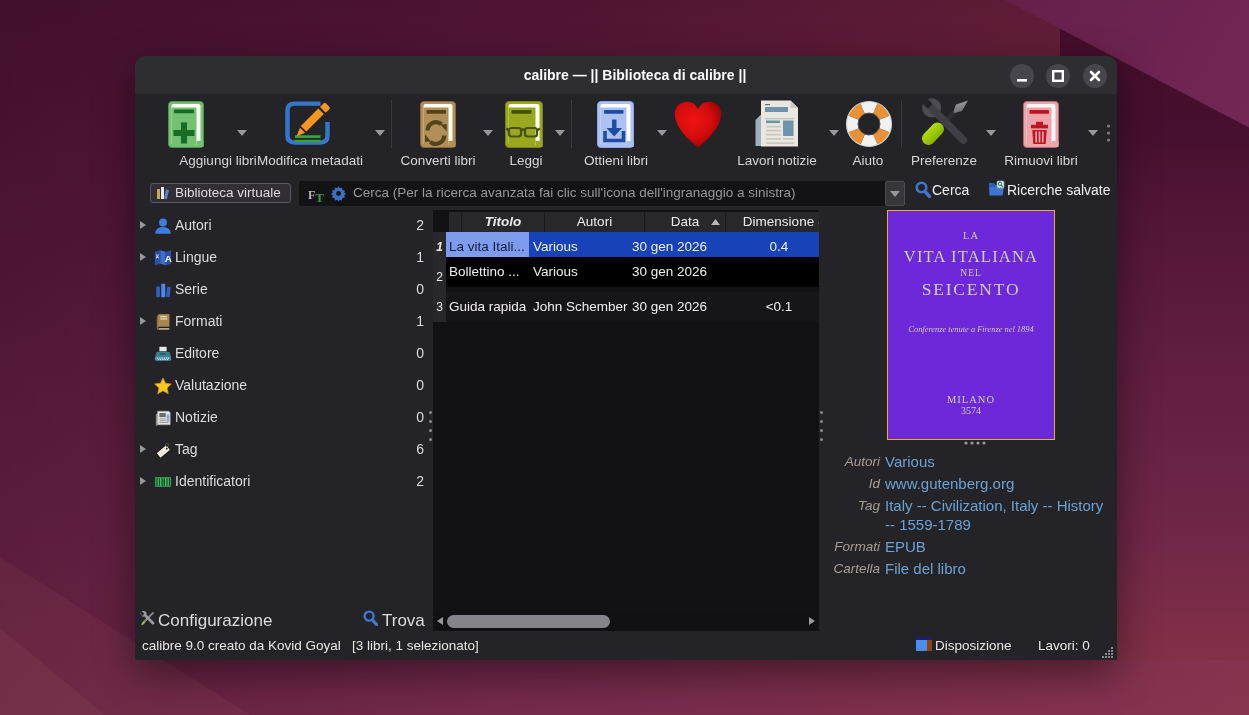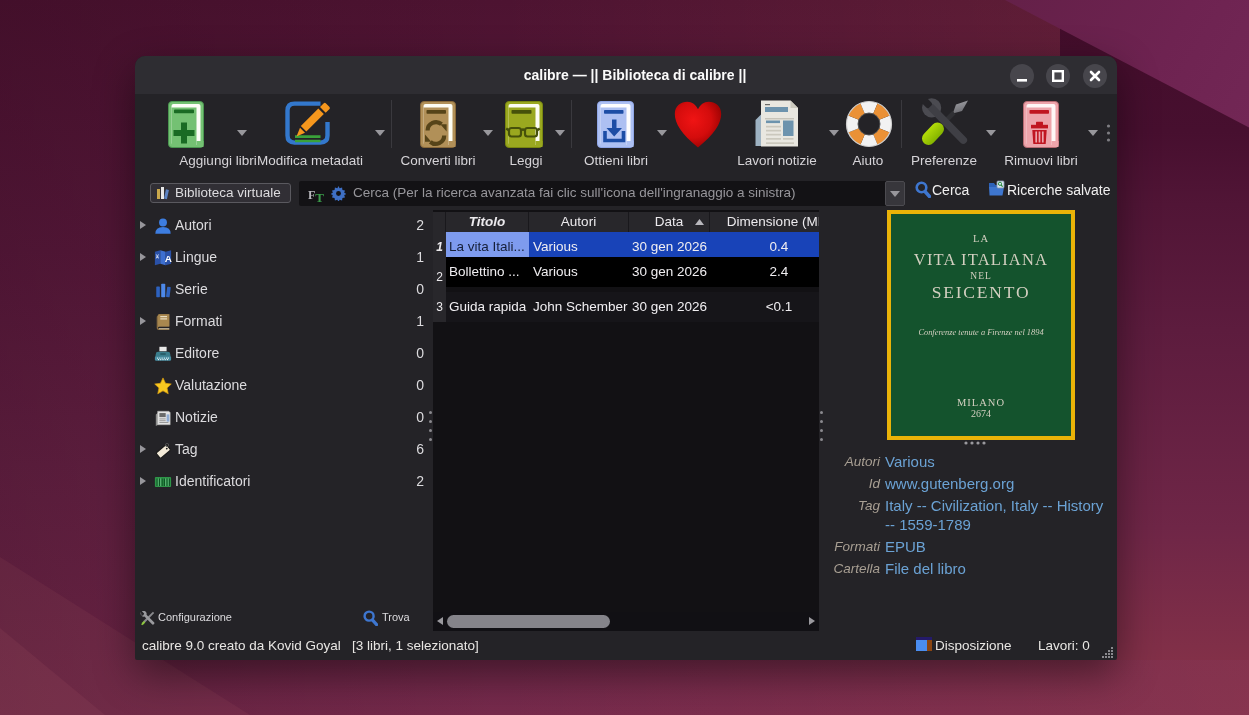--- a/index.html
+++ b/index.html
@@ -39,34 +39,34 @@
 .sbdrop { position:absolute; right:0px; top:0px; width:20px; height:25px; background:#37363b; border:1px solid #4c4b50; border-radius:2px; }
 .cerca { position:absolute; left:785px; top:6px; color:#f0efef; font-size:14px; }
 .ricerche { position:absolute; left:860px; top:6px; color:#f0efef; font-size:14px; }
 .main { position:absolute; left:0; top:154px; width:100%; height:421px; }
 .sidebar { position:absolute; left:0; top:0; width:296px; height:421px; color:#dcdbde; font-size:14px; }
 .srow { position:absolute; left:0; width:100%; height:32px; }
 .srow .arr { position:absolute; left:5px; top:11px; width:0; height:0; border-top:4.5px solid transparent; border-bottom:4.5px solid transparent; border-left:6px solid #97969b; }
 .srow .sicon { position:absolute; left:19px; top:7px; width:18px; height:18px; }
 .srow .stext { position:absolute; left:40px; top:7px; }
 .srow .scount { position:absolute; right:7px; top:7px; }
-.confrow { position:absolute; left:0; top:397px; width:296px; height:24px; color:#dcdbde; font-size:11px;text-decoration:underline; }
+.confrow { position:absolute; left:0; top:397px; width:296px; height:24px; color:#dcdbde; font-size:17px;text-decoration:underline; }
 .vdots { position:absolute; width:4px; }
 .vdots i { position:absolute; left:0; width:3px; height:3px; border-radius:50%; background:#8a898e; }
 .table { position:absolute; left:298px; top:0px; width:386px; height:402px; background:#121114; font-size:13.5px; overflow:hidden; }
-.thead { position:absolute; left:0; top:2px; width:386px; height:36px; background:#28272b; color:#eceaed; }
+.thead { position:absolute; left:16px; top:2px; width:386px; height:36px; background:#28272b; color:#eceaed; }
 .th { position:absolute; top:0; height:20px; line-height:20px; text-align:center; border-right:1px solid #19181c; }
 .trow { position:absolute; left:13px; width:373px; height:30px; color:#f0eef1; }
 .rowhdr { position:absolute; left:0; width:13px; height:30px; background:#28272b; color:#eceaed; font-size:12px; text-align:center; line-height:30px; }
 .cell { position:absolute; top:0; height:30px; line-height:30px; overflow:hidden; white-space:nowrap; }
 .hscroll { position:absolute; left:298px; top:402px; width:386px; height:19px; background:#111014; }
 .hthumb { position:absolute; left:14px; top:3px; width:163px; height:13px; background:#85848a; border-radius:6.5px; }
 .harr { position:absolute; top:5px; width:0; height:0; border-top:4.5px solid transparent; border-bottom:4.5px solid transparent; }
 .bookpanel { position:absolute; left:692px; top:0; width:290px; height:421px; }
-.cover { position:absolute; left:60px; top:0px; width:188px; height:230px; background:#14532d; border:4px solid #eab308; color:#d3cfc0; font-family:"Liberation Serif", serif; text-align:center; }
+.cover { position:absolute; left:60px; top:0px; width:168px; height:230px; background:#6d28d9; border:1px solid #eab308; color:#d3cfc0; font-family:"Liberation Serif", serif; text-align:center; }
 .cover div { position:absolute; left:0; width:100%; }
 .meta { position:absolute; left:0; top:0px; width:290px; font-size:13.5px; }
 .mlabel { position:absolute; width:53px; text-align:right; left:0px; color:#a89f93; font-style:italic; white-space:nowrap; }
 .mval { position:absolute; left:58px; color:#6ba2d4; white-space:nowrap; font-size:15px; }
 .statusbar { position:absolute; left:0; top:575px; width:100%; height:29px; color:#e8e6e3; font-size:13.5px; }
 .statusbar span { position:absolute; top:7px; white-space:nowrap; }
 </style>
 </head>
 <body>
 <div class="desktop">
@@ -422,21 +422,20 @@
         <div class="trow" style="top:22px; background:#1843b8;">
           <div class="cell" style="left:0; width:83px; background:#7e9bee; color:#151f38; padding-left:3px;">La vita Itali...</div>
           <div class="cell" style="left:87px; width:96px;">Various</div>
           <div class="cell" style="left:183px; width:81px; text-align:center;">30 gen 2026</div>
           <div class="cell" style="left:264px; width:138px; text-align:center;">0.4</div>
         </div>
         <div class="trow" style="top:47px; background:#000000;">
           <div class="cell" style="left:3px; width:80px;">Bollettino ...</div>
           <div class="cell" style="left:87px; width:96px;">Various</div>
           <div class="cell" style="left:183px; width:81px; text-align:center;">30 gen 2026</div>
-          <div class="cell" style="left:264px; width:138px; text-align:center;">2.4</div>
         </div>
         <div class="trow" style="top:82px; background:#161519;">
           <div class="cell" style="left:3px; width:80px;">Guida rapida</div>
           <div class="cell" style="left:87px; width:96px;">John Schember</div>
           <div class="cell" style="left:183px; width:81px; text-align:center;">30 gen 2026</div>
           <div class="cell" style="left:264px; width:138px; text-align:center;">&lt;0.1</div>
         </div>
       </div>
       <div class="hscroll">
         <div class="harr" style="left:4px; border-right:6px solid #9a999e;"></div>
@@ -456,21 +455,21 @@
           <i style="top:27px"></i>
         </div>
       <div class="bookpanel">
         <div class="cover">
           <div style="top:19px; font-size:10.5px; letter-spacing:1px;">LA</div>
           <div style="top:36px; font-size:16.5px; letter-spacing:1.2px;">VITA ITALIANA</div>
           <div style="top:56.5px; font-size:9.5px; letter-spacing:1px;">NEL</div>
           <div style="top:68px; font-size:17.5px; letter-spacing:1.8px;">SEICENTO</div>
           <div style="top:113.5px; font-size:8.4px; font-style:italic;">Conferenze tenute a Firenze nel 1894</div>
           <div style="top:183px; font-size:10.5px; letter-spacing:1px;">MILANO</div>
-          <div style="top:194px; font-size:10px;">2674</div>
+          <div style="top:194px; font-size:10px;">3574</div>
         </div>
         <div style="position:absolute; left:137px; top:231px; width:22px; height:4px;">
           <svg style="display:block" width="22" height="4">
               <circle cx="2" cy="2" r="1.6" fill="#9a999e"></circle>
               <circle cx="8" cy="2" r="1.6" fill="#9a999e"></circle>
               <circle cx="14" cy="2" r="1.6" fill="#9a999e"></circle>
               <circle cx="20" cy="2" r="1.6" fill="#9a999e"></circle>
             </svg>
         </div>
         <div class="meta">

